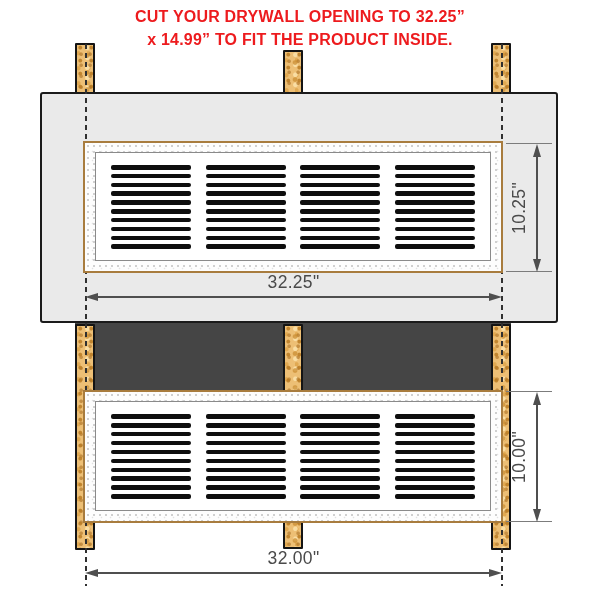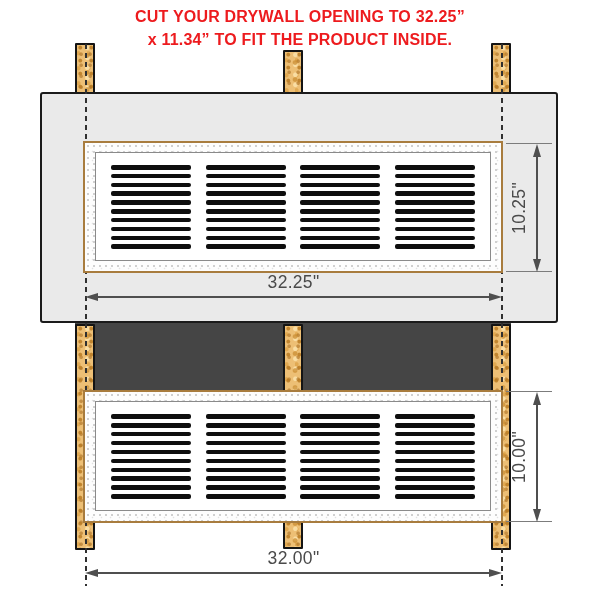--- a/index.html
+++ b/index.html
@@ -89,21 +89,21 @@
   }
   .ext{position:absolute;height:1.1px;background:#7c7c7c;z-index:6;}
 </style>
 </head>
 <body>
 
 <div class="stage">
 
   <div class="title">
     <span>CUT YOUR DRYWALL OPENING TO 32.25”</span>
-    <span>x 11.34” TO FIT THE PRODUCT INSIDE.</span>
+    <span>x 14.99” TO FIT THE PRODUCT INSIDE.</span>
   </div>
 
   <div class="stud above" style="left:75px;top:43px;height:55px"></div>
   <div class="stud above" style="left:283px;top:50px;height:48px"></div>
   <div class="stud above" style="left:491px;top:43px;height:55px"></div>
 
   <div class="drywall"></div>
 
   <div class="cavity"></div>
   <div class="stud below" style="left:75px;top:324px;height:226px"></div>

